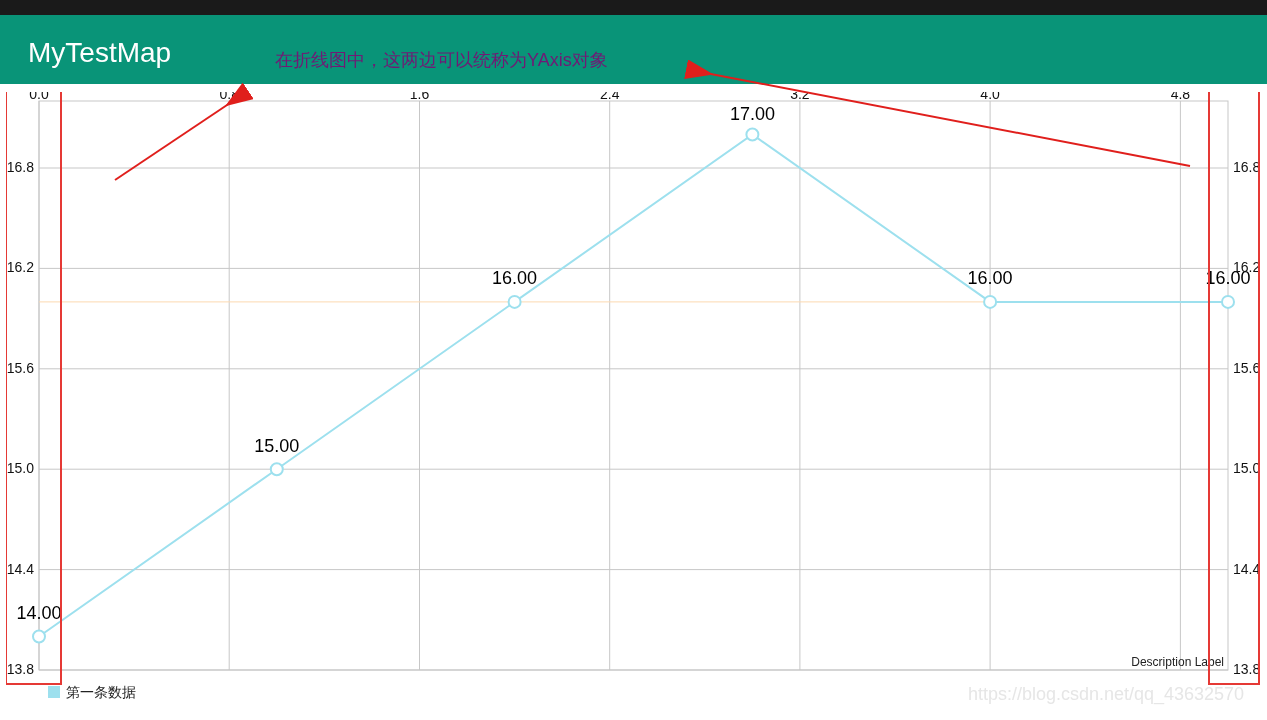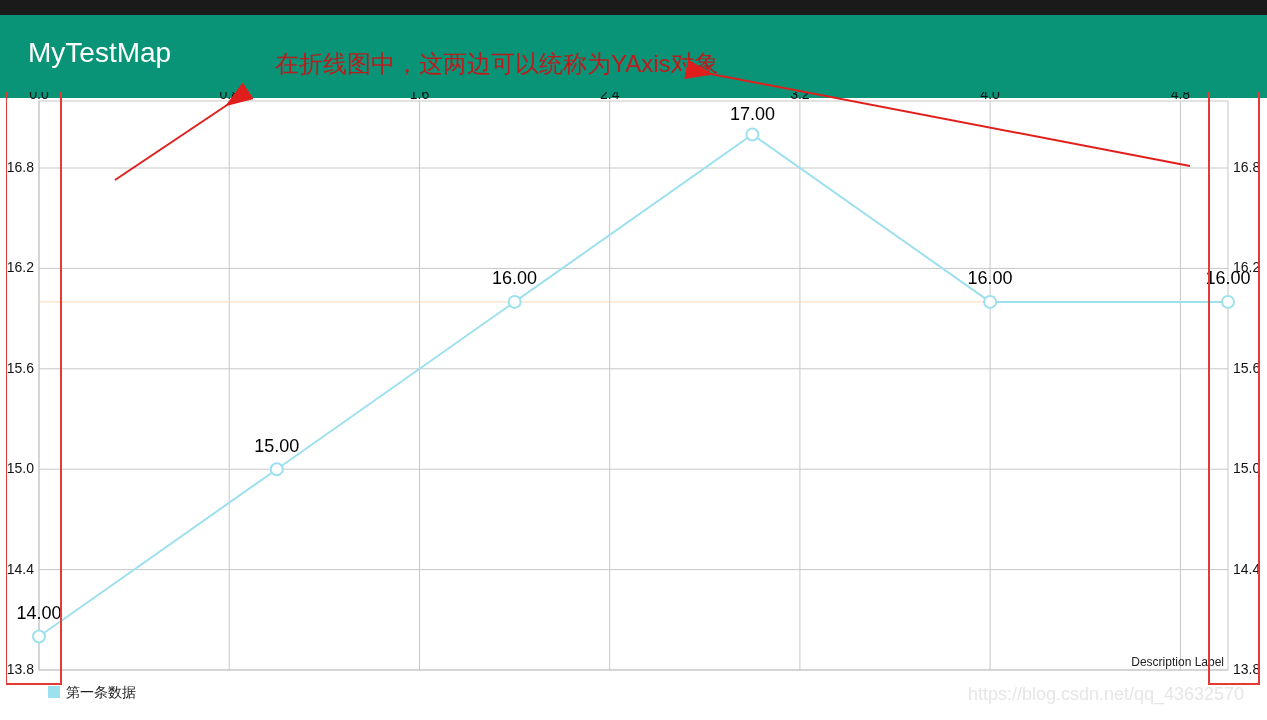--- a/index.html
+++ b/index.html
@@ -1,19 +1,19 @@
 <!DOCTYPE html>
 <html><head>
 <meta charset="utf-8">
 <style>
   html,body{margin:0;padding:0;width:1267px;height:720px;font-family:Arial,Helvetica,sans-serif;background:#fff;overflow:hidden}
   .statusbar{width:100%;height:15px;background:#1a1a1a}
-  .appbar{width:100%;height:83px;background:#099478;position:relative}
+  .appbar{width:100%;height:69px;background:#099478;position:relative}
   .appbar-title{position:absolute;left:28px;top:22px;color:#fff;font-size:28px;font-weight:500}
-  .annotation-text{position:absolute;color:#b91c1c;font-size:24px;font-weight:400}
+  .annotation-text{position:absolute;color:#701a75;font-size:18px;font-weight:400}
   .chart-wrap{position:absolute;left:6px;top:92px;width:1254px;height:613px}
   .chart-svg{position:absolute;left:0;top:0}
   .axis-label{font-size:14px;fill:#111;font-family:Arial}
   .val-label{font-size:18px;fill:#000;font-family:Arial}
   .desc-label{font-size:12px;fill:#222;font-family:Arial}
   .legend-label{font-size:14px;fill:#222;font-family:Arial}
   .highlight-box{stroke:#e53935;stroke-width:2;fill:none}
   .arrow-line{stroke:#e01f1c;stroke-width:2}
   .arrow-head{fill:#e01f1c}
   .grid-line{stroke:#c7c7c7;stroke-width:1}

